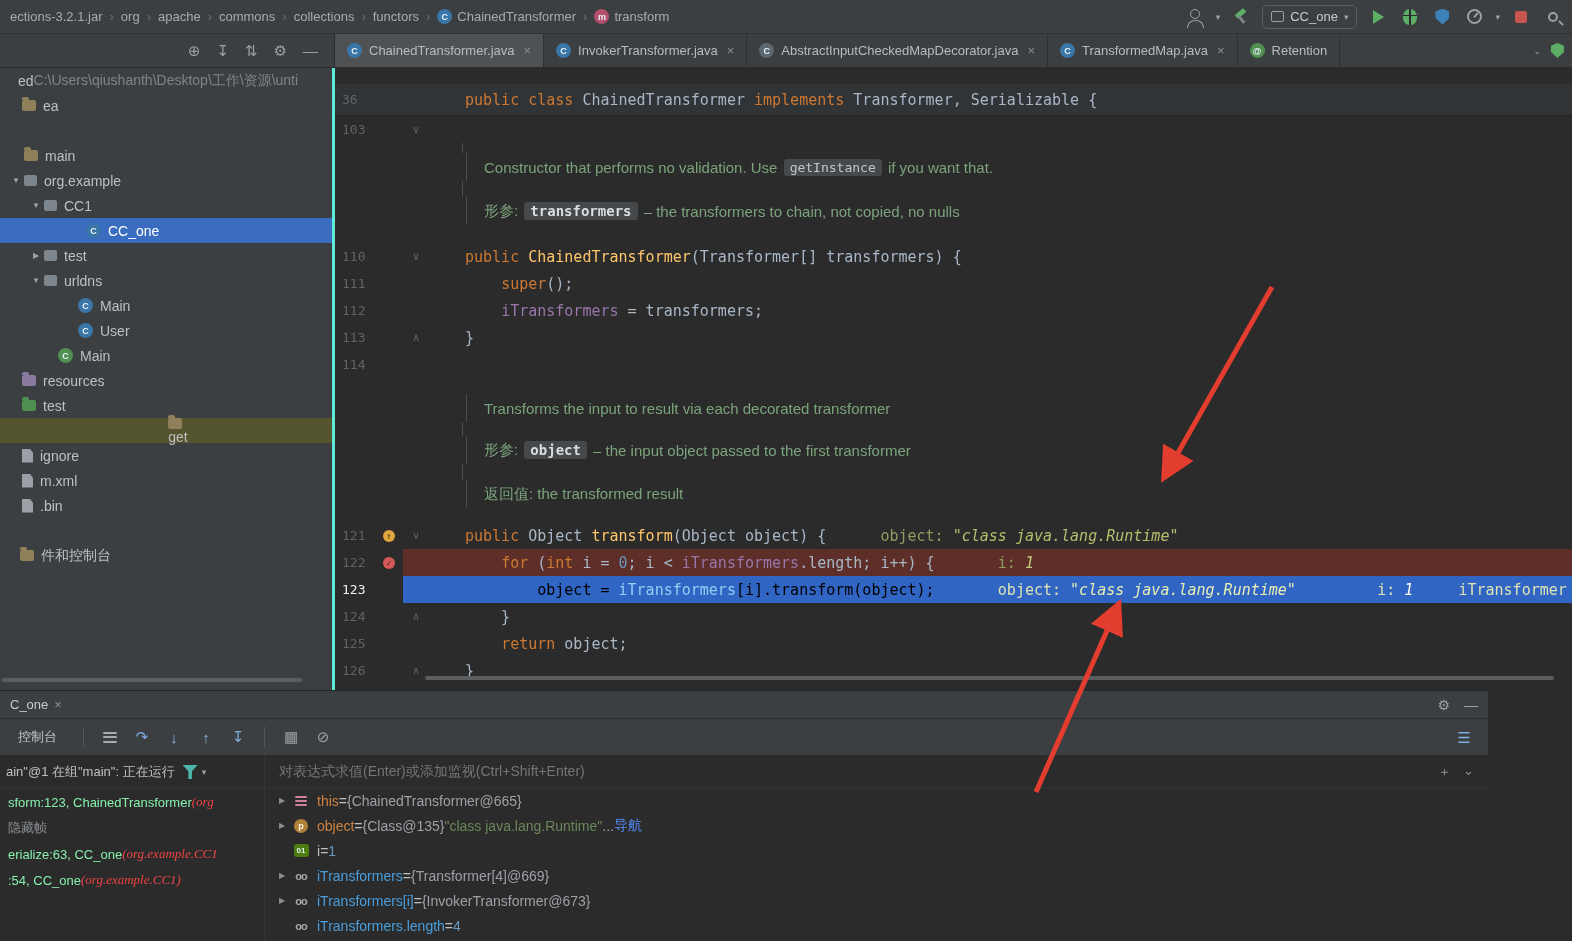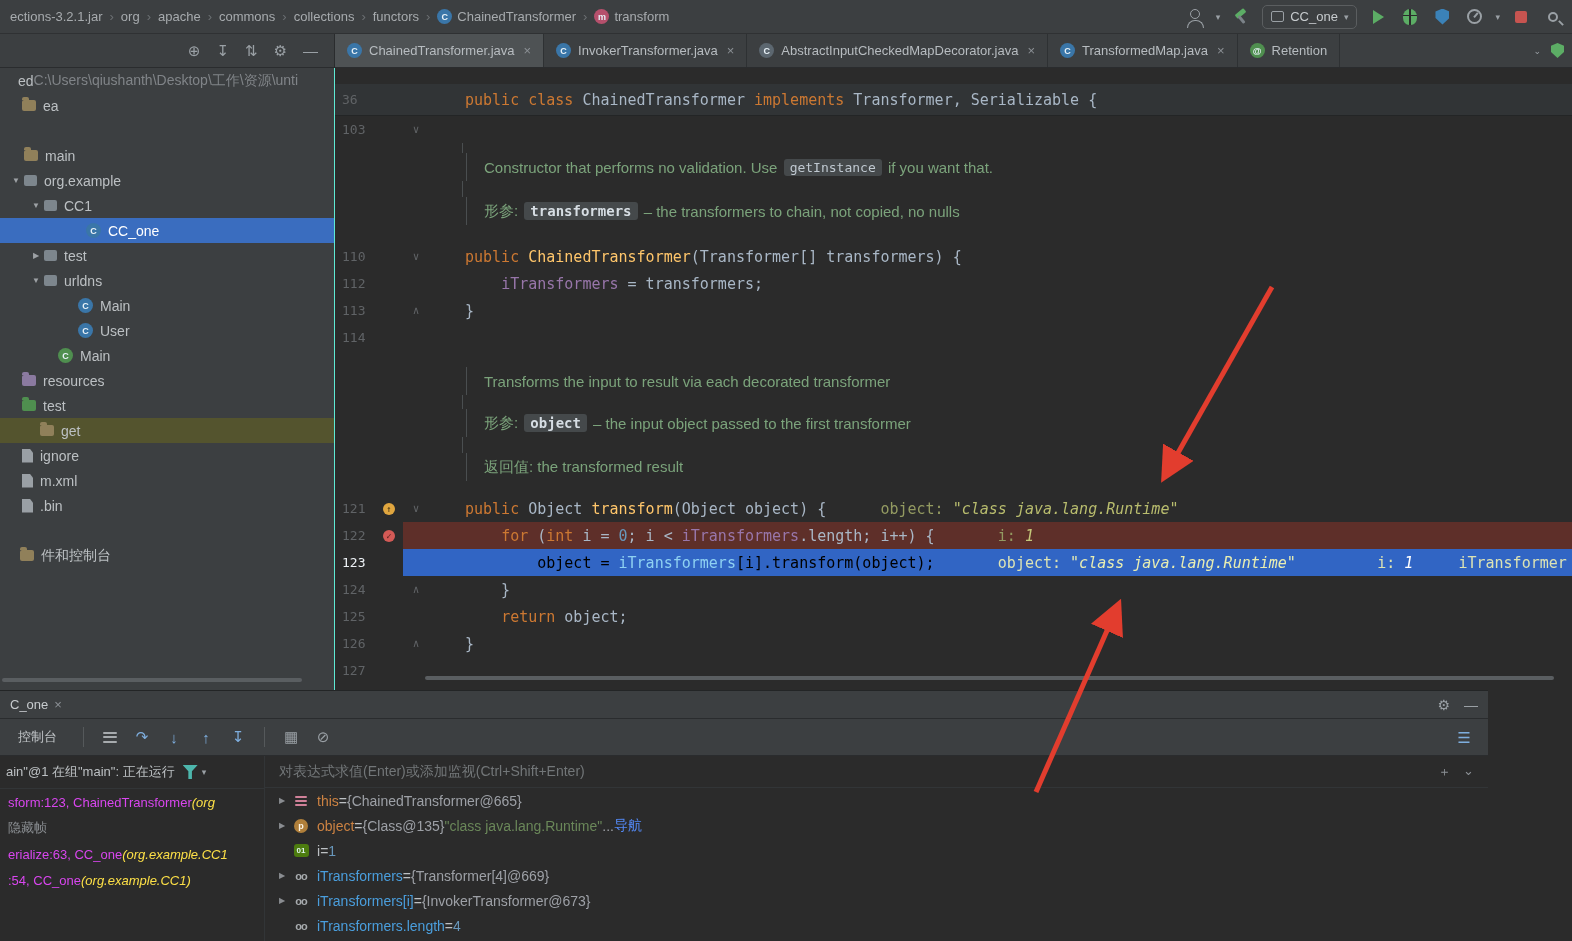--- a/index.html
+++ b/index.html
@@ -53,27 +53,27 @@
   .tab .close { color:#8c9196; font-size:13px; margin-left:2px; }
   .tab-ic { width:15px; height:15px; border-radius:50%; font-size:9px; font-weight:bold; color:#e9f2f8;
             display:inline-flex; align-items:center; justify-content:center; background:#3a76a8; }
   .tab-ic.dim { background:#5c6770; }
   .tab-ic.ann { background:#4f8f4f; }
   .tabbar-right { display:flex; align-items:center; gap:10px; padding:0 8px; color:#9aa0a5; }
   .shield-g { width:13px; height:15px; background:#5cad65; clip-path:polygon(50% 0,100% 18%,100% 60%,50% 100%,0 60%,0 18%); }
 
   
   .workspace { position:absolute; left:0; top:68px; width:1572px; height:622px; display:flex; }
-  .project { width:335px; background:#3c3f41; border-right:1px solid #5eead4; position:relative; overflow:hidden; }
+  .project { width:335px; background:#3c3f41; border-right:3px solid #5eead4; position:relative; overflow:hidden; }
   .tree { padding-top:0; }
   .tree-item { height:25px; display:flex; align-items:center; white-space:nowrap; color:#bcc0c3; font-size:14px; cursor:default; }
   .tree-item .chev { width:16px; color:#9da1a5; font-size:8px; text-align:center; flex:none; }
   .tree-item .t-ic { flex:none; margin-right:7px; }
   .tree-item.selected { background:#3a6dbf; color:#ffffff; }
-  .tree-item.hl { background:#54542e; }
+  .tree-item.hl { background:#54542e;flex-direction:column; }
   .t-folder { width:14px; height:11px; background:#90805a; border-radius:2px; position:relative; }
   .t-folder:before { content:""; position:absolute; top:-3px; left:0; width:7px; height:3px; background:inherit; border-radius:2px 2px 0 0; }
   .t-folder.src { background:#4a88c7; }
   .t-folder.res { background:#8b7aa0; }
   .t-folder.tst { background:#4f8f4f; }
   .t-class { width:15px; height:15px; border-radius:50%; background:#3a76a8; color:#e9f2f8; font-size:9px; font-weight:bold;
              display:inline-flex; align-items:center; justify-content:center; }
   .t-class.green { background:#4f8f4f; }
   .t-pkg { width:13px; height:11px; background:#7d868d; border-radius:2px; }
   .t-file { width:11px; height:14px; background:#9aa0a5; clip-path:polygon(0 0,70% 0,100% 30%,100% 100%,0 100%); }
@@ -123,21 +123,21 @@
   .dicon { width:28px; height:24px; display:inline-flex; align-items:center; justify-content:center; color:#7eaede; font-size:15px; cursor:default; }
   .dicon.gray { color:#9aa0a5; }
   .ham { display:inline-block; width:14px; }
   .ham span { display:block; height:2px; background:#a7abae; margin:2.5px 0; border-radius:1px; }
   .dbg-toolbar-right { position:absolute; right:10px; top:7px; }
   .dbg-body { display:flex; height:186px; }
   .frames-col { width:265px; flex:none; border-right:1px solid #323537; background:#2b2b2b; }
   .threads-row { height:33px; display:flex; align-items:center; padding:0 6px; color:#bcc0c3; border-bottom:1px solid #323537; font-size:13px; white-space:nowrap; overflow:hidden; }
   .funnel { width:15px; height:14px; background:#4db6ac; clip-path:polygon(0 0,100% 0,62% 45%,62% 100%,38% 100%,38% 45%); margin:0 4px 0 8px; flex:none; }
   .frame-row { height:26px; display:flex; align-items:center; padding:0 8px; font-size:13px; white-space:nowrap; overflow:hidden; cursor:default; }
-  .f-main { color:#d946ef; } .f-pkg { color:#fde047; font-style:italic; } .f-hidden { color:#8a8e92; }
+  .f-main { color:#86efac; } .f-pkg { color:#ef4444; font-style:italic;font-family:Liberation Serif, serif; } .f-hidden { color:#8a8e92; }
   .watch-col { flex:1; display:flex; flex-direction:column; overflow:hidden; }
   .eval-row { height:32px; border-bottom:1px solid #323537; display:flex; align-items:center; padding:0 14px; background:#2b2b2b; }
   .eval-ph { color:#727678; font-size:14px; flex:1; }
   .eval-icons { display:flex; gap:12px; color:#8c9196; }
   .var-row { height:25px; display:flex; align-items:center; padding-left:8px; font-size:14px; white-space:nowrap; cursor:default; }
   .var-arrow { width:18px; color:#8a8d91; font-size:8px; text-align:center; flex:none; }
   .var-ic { width:20px; flex:none; display:flex; align-items:center; justify-content:center; margin-right:6px; }
   .vi-this { display:inline-block; width:12px; }
   .vi-this span { display:block; height:2px; background:#d08199; margin:2px 0; border-radius:1px; }
   .vi-param { width:14px; height:14px; border-radius:50%; background:#b07f3a; color:#fbf3e4; font-size:9px; font-weight:bold; display:inline-flex; align-items:center; justify-content:center; }
@@ -411,20 +411,28 @@
               <span class="c-d"> – the transformers to chain, not copied, no nulls</span>
             </span>
           </div>
           <div class="ed-gap" style="height: 18px;"></div>
           <div class="ed-row ">
             <span class="ln-num">110</span>
             <span class="ln-icon"></span>
             <span class="ln-body">
               <span class="ln-fold">∨</span>
               <span class="ln-code"><span class="c-kw">public </span><span class="c-decl">ChainedTransformer</span><span class="c-pl">(Transformer[] transformers) {</span></span>
+            </span>
+          </div>
+          <div class="ed-row ">
+            <span class="ln-num">111</span>
+            <span class="ln-icon"></span>
+            <span class="ln-body">
+              <span class="ln-fold"></span>
+              <span class="ln-code"><span class="c-pl">    </span><span class="c-kw">super</span><span class="c-pl">();</span></span>
             </span>
           </div>
           <div class="ed-row ">
             <span class="ln-num">112</span>
             <span class="ln-icon"></span>
             <span class="ln-body">
               <span class="ln-fold"></span>
               <span class="ln-code"><span class="c-pl">    </span><span class="c-fld">iTransformers</span><span class="c-pl"> = transformers;</span></span>
             </span>
           </div>

